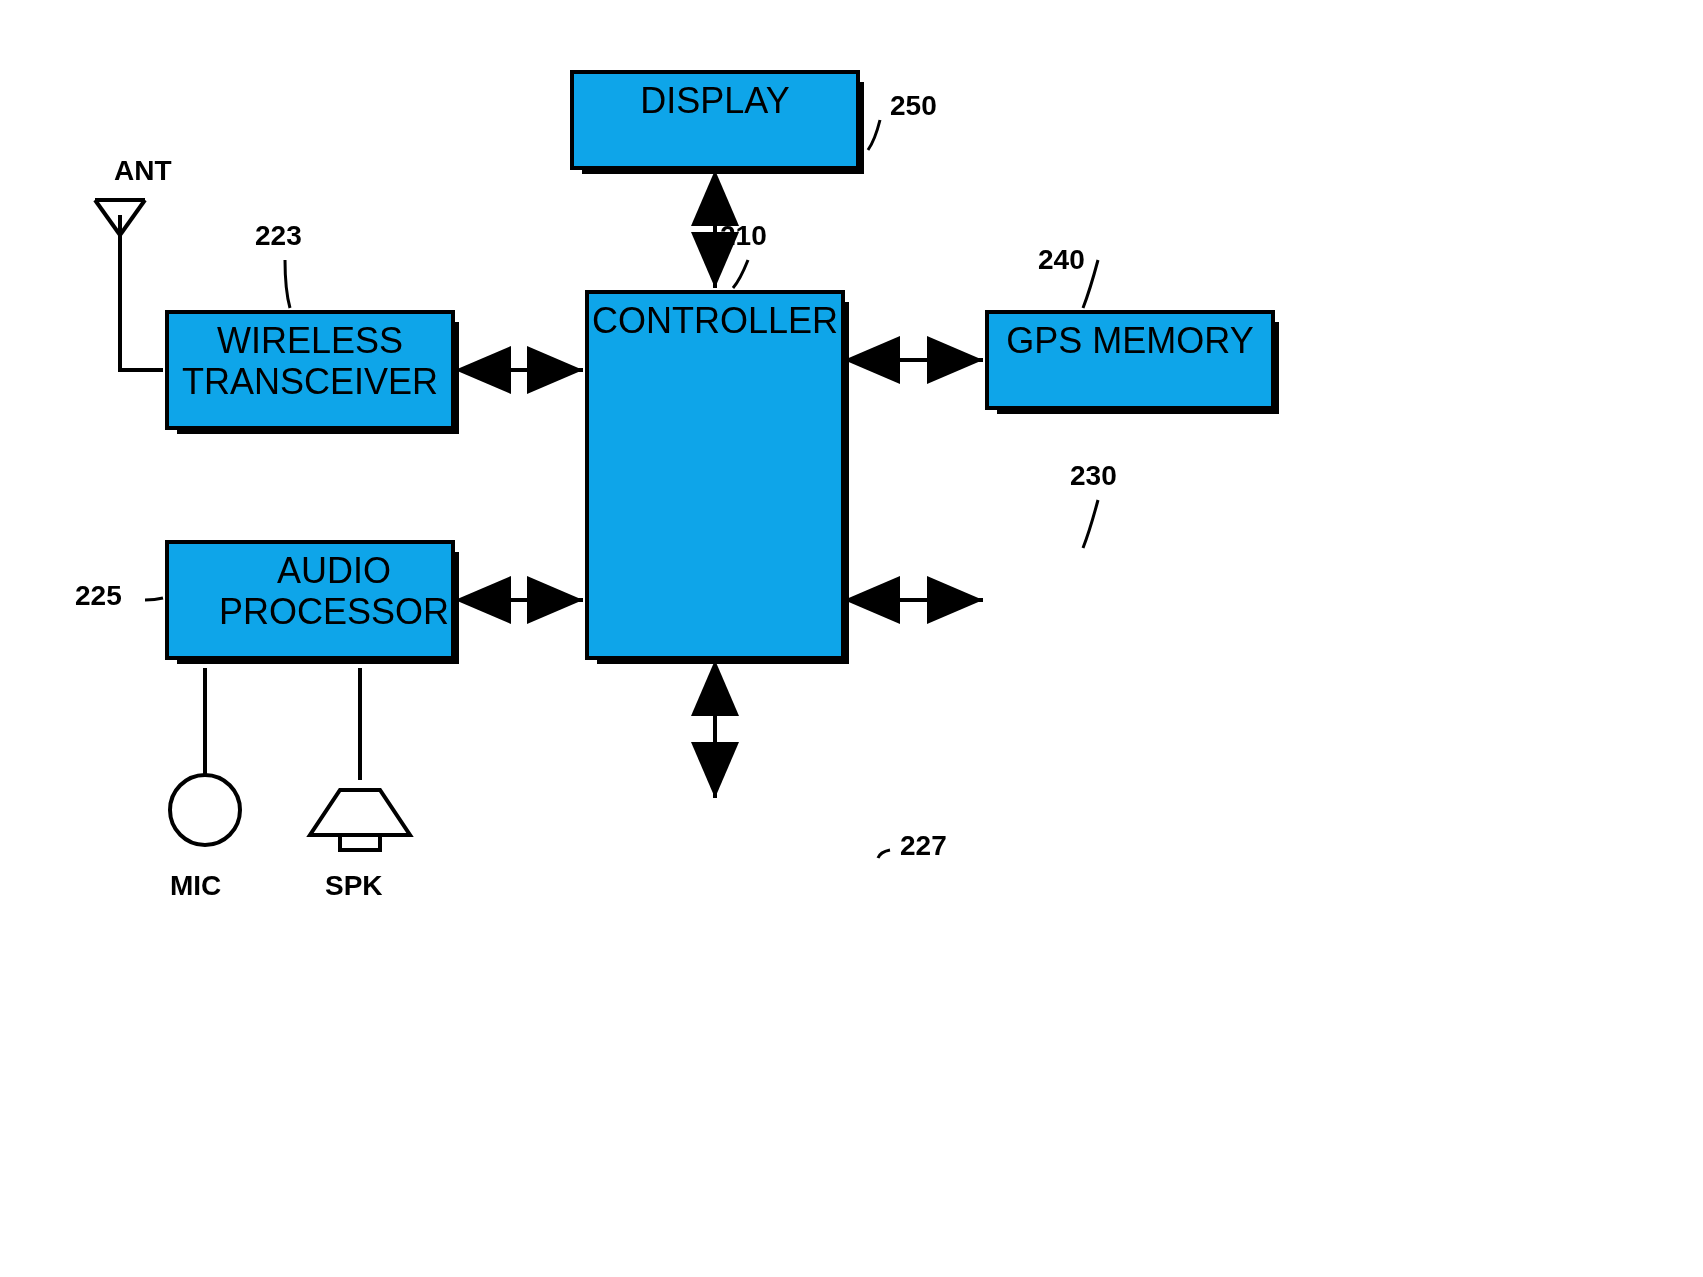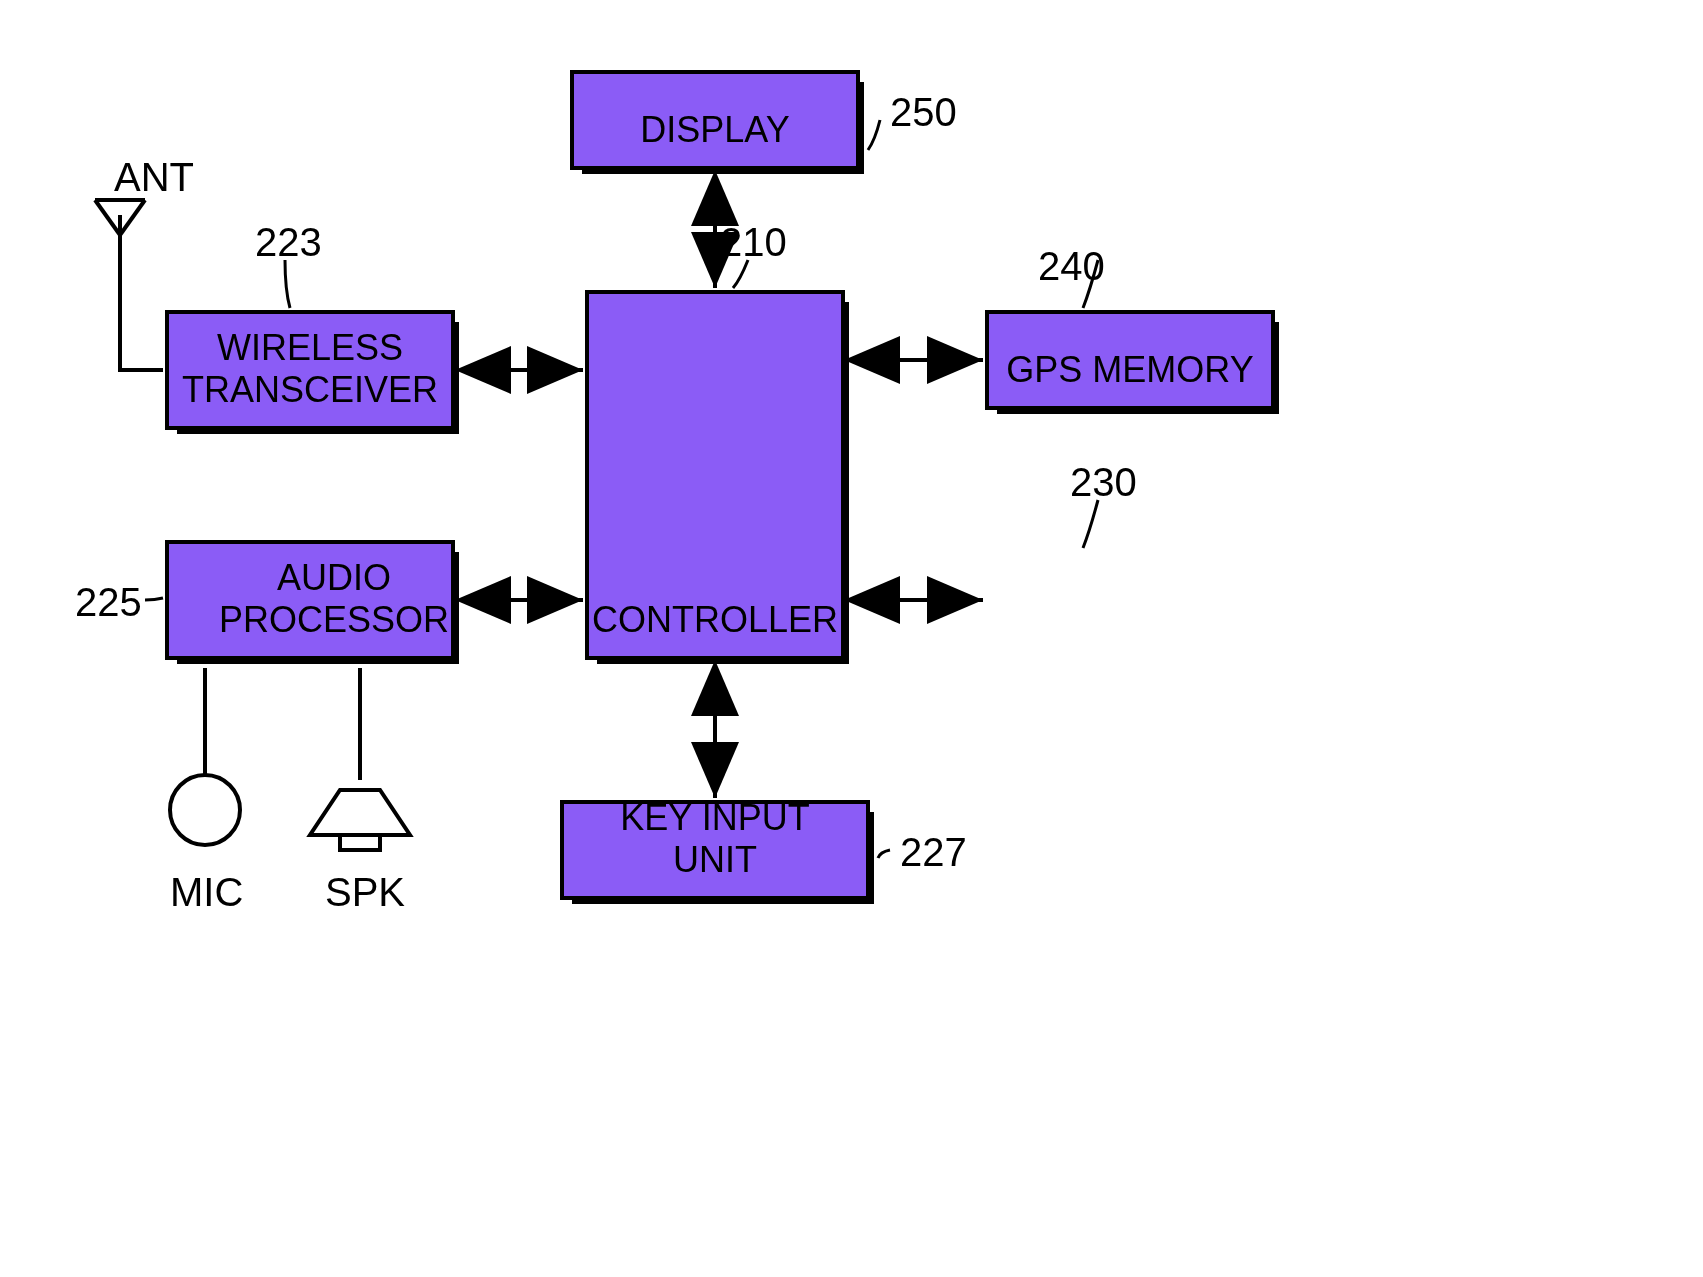--- a/index.html
+++ b/index.html
@@ -10,43 +10,44 @@
     font-family: Arial, Helvetica, sans-serif;
     position: relative;
   }
   .canvas {
     position: relative;
     width: 1703px;
     height: 1277px;
   }
   .block {
     position: absolute;
-    background: #8b5cf6;
+    background: #0ea5e9;
     border: 4px solid #000;
     display: flex;
-    align-items: flex-end;
+    align-items: flex-start;
     justify-content: center;
     text-align: center;
     font-size: 36px;
     line-height: 1.15;
-    padding: 16px 10px;
+    padding: 6px 10px;
   }
   .block::after { 
     content: "";
     position: absolute;
     left: 8px; top: 8px;
     width: 100%; height: 100%;
     background: #000;
     z-index: -1;
   }
   .label {
     position: absolute;
-    font-size: 40px;
+    font-size: 28px;
     color: #000;
     white-space: nowrap;
+    font-weight: bold;
   }
   .figcap {
     position: absolute;
     font-size: 72px;
     font-family: "Times New Roman", Times, serif;
   }
   svg.overlay {
     position: absolute;
     left: 0; top: 0;
     width: 1703px; height: 1277px;
@@ -90,23 +91,20 @@
   <div class="block" style="left:985px; top:310px; width:290px; height:100px;">
     <span>GPS MEMORY</span>
   </div>
 
 
   <div class="block" style="left:165px; top:540px; width:290px; height:120px;">
     <span style="white-space:pre;margin-left:48px;">AUDIO
 PROCESSOR</span>
   </div>
 
-  <div class="block" style="left:560px; top:800px; width:310px; height:100px;">
-    <span>KEY INPUT UNIT</span>
-  </div>
 
   <span class="label" style="left:890px; top:90px;">250</span>
   <span class="label" style="left:255px; top:220px;">223</span>
   <span class="label" style="left:720px; top:220px;">210</span>
   <span class="label" style="left:1038px; top:220px;margin-top:24px;">240</span>
   <span class="label" style="left:1070px; top:460px;">230</span>
   <span class="label" style="left:75px;  top:580px;">225</span>
   <span class="label" style="left:900px; top:830px;">227</span>
 
   <span class="label" style="left:90px;  top:155px;margin-left:24px;">ANT</span>

